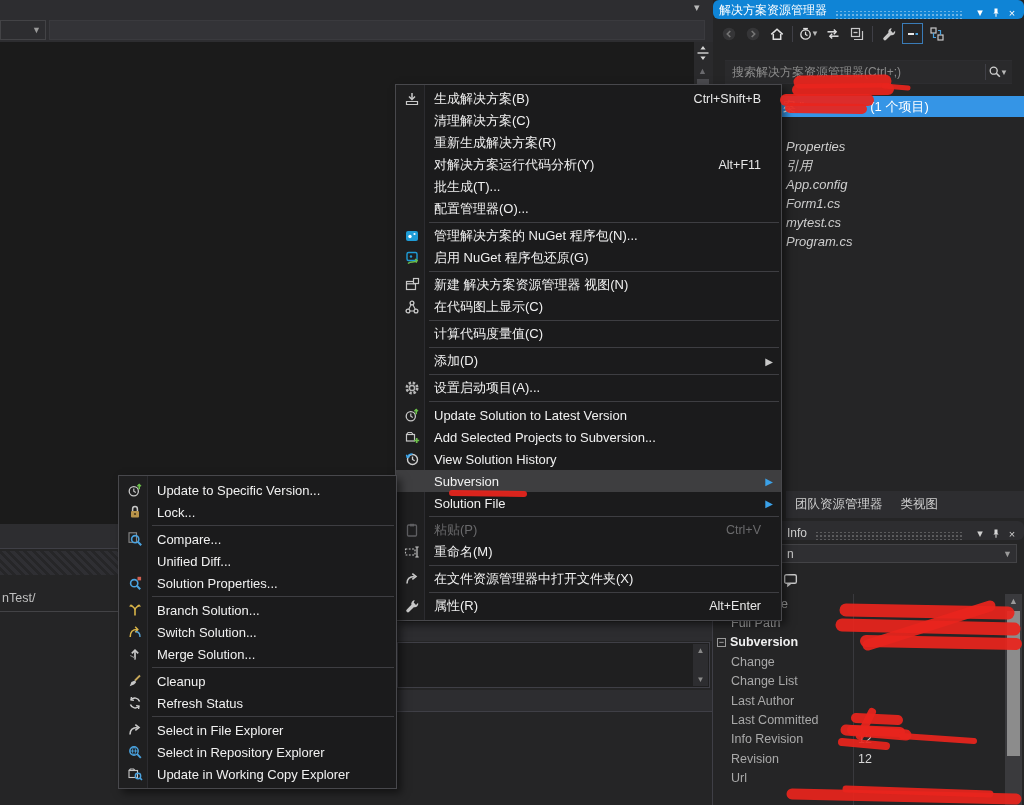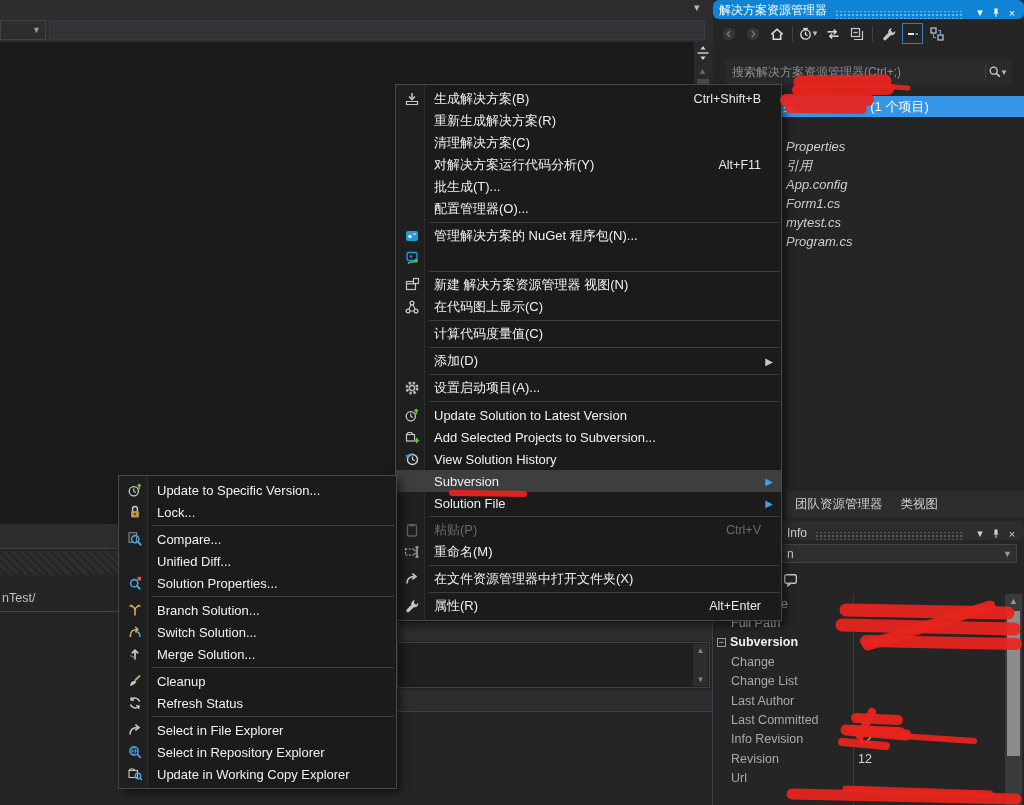--- a/index.html
+++ b/index.html
@@ -340,26 +340,26 @@
             <path d="M5 5.5l3 3 3-3" fill="none" stroke="#c8c8c8" stroke-width="1.5"></path>
             <path d="M2.5 10.5h11v3h-11z" fill="none" stroke="#c8c8c8" stroke-width="1.2"></path>
           </svg>
         </span>
         <span class="mi-label">生成解决方案(B)</span>
         <span class="mi-short">Ctrl+Shift+B</span>
         <span class="mi-arrow"></span>
       </div>
       <div class="menu-item">
         <span class="mi-icon"></span>
+        <span class="mi-label">清理解决方案(C)</span>
+        <span class="mi-arrow"></span>
+      </div>
+      <div class="menu-item">
+        <span class="mi-icon"></span>
         <span class="mi-label">重新生成解决方案(R)</span>
-        <span class="mi-arrow"></span>
-      </div>
-      <div class="menu-item">
-        <span class="mi-icon"></span>
-        <span class="mi-label">清理解决方案(C)</span>
         <span class="mi-arrow"></span>
       </div>
       <div class="menu-item">
         <span class="mi-icon"></span>
         <span class="mi-label">对解决方案运行代码分析(Y)</span>
         <span class="mi-short">Alt+F11</span>
         <span class="mi-arrow"></span>
       </div>
       <div class="menu-item">
         <span class="mi-icon"></span>
@@ -385,20 +385,21 @@
       </div>
       <div class="menu-item">
         <span class="mi-icon">
           <svg class="ic" viewBox="0 0 16 16" style="width:16px;height:16px">
             <rect x="3" y="2.5" width="10" height="8" rx="1.5" fill="none" stroke="#1f9cd6" stroke-width="1.4"></rect>
             <circle cx="7" cy="6.5" r="1.2" fill="#1f9cd6"></circle>
             <path d="M4 13.5c3-3 6 0 9-3" fill="none" stroke="#6cc04a" stroke-width="1.5"></path>
             <path d="M11 9l2.2 1.4-1.2 2.3" fill="none" stroke="#6cc04a" stroke-width="1.3"></path>
           </svg>
         </span>
+        <span class="mi-label">启用 NuGet 程序包还原(G)</span>
         <span class="mi-arrow"></span>
       </div>
       <div class="menu-sep"></div>
       <div class="menu-item">
         <span class="mi-icon">
           <svg class="ic" viewBox="0 0 16 16" style="width:16px;height:16px">
             <rect x="2.5" y="4.5" width="9" height="8" fill="none" stroke="#c8c8c8" stroke-width="1.2"></rect>
             <path d="M2.5 6.8h9" stroke="#c8c8c8" stroke-width="1.2"></path>
             <rect x="9.5" y="1.5" width="5" height="5" fill="#1b1b1c" stroke="#c8c8c8" stroke-width="1.2"></rect>
           </svg>

